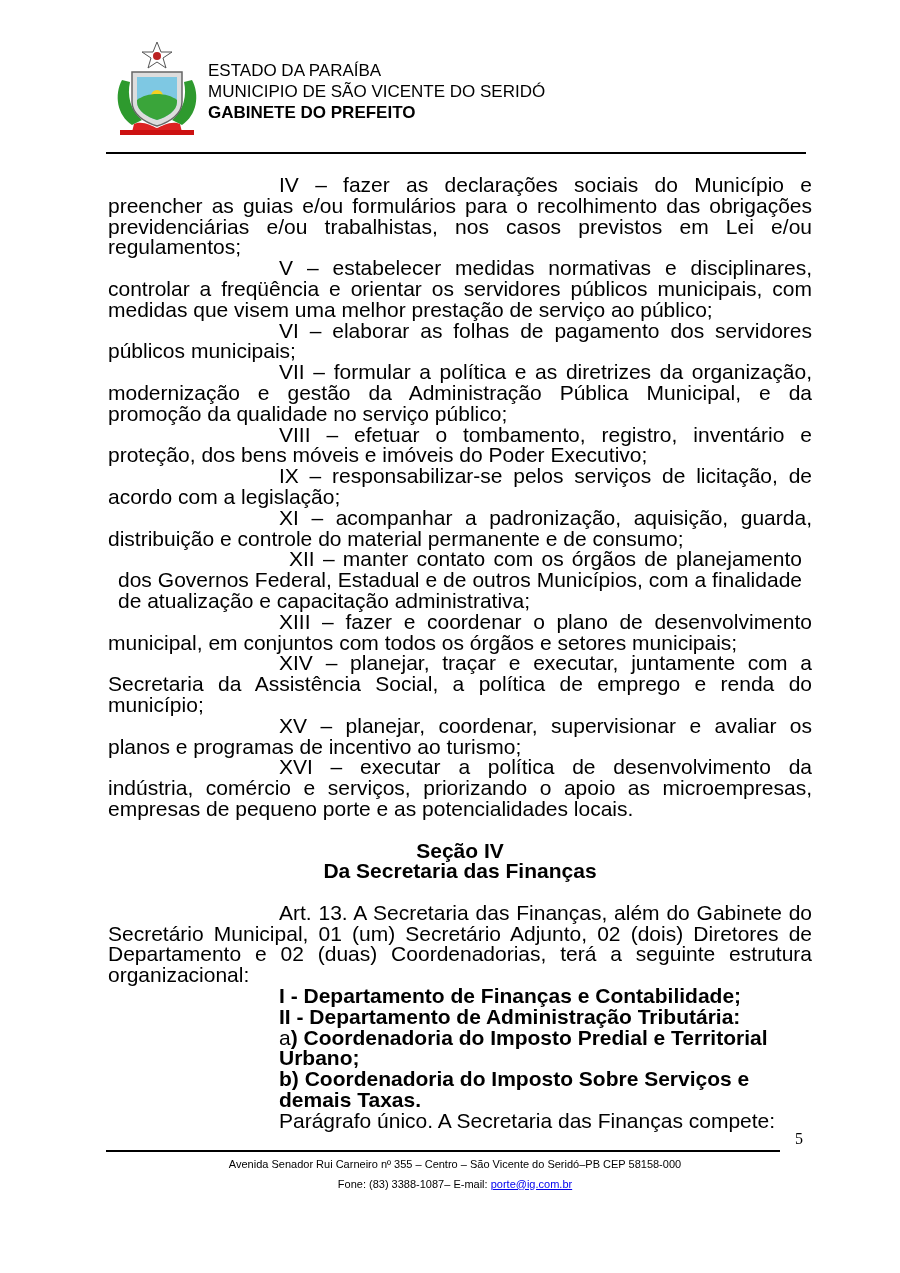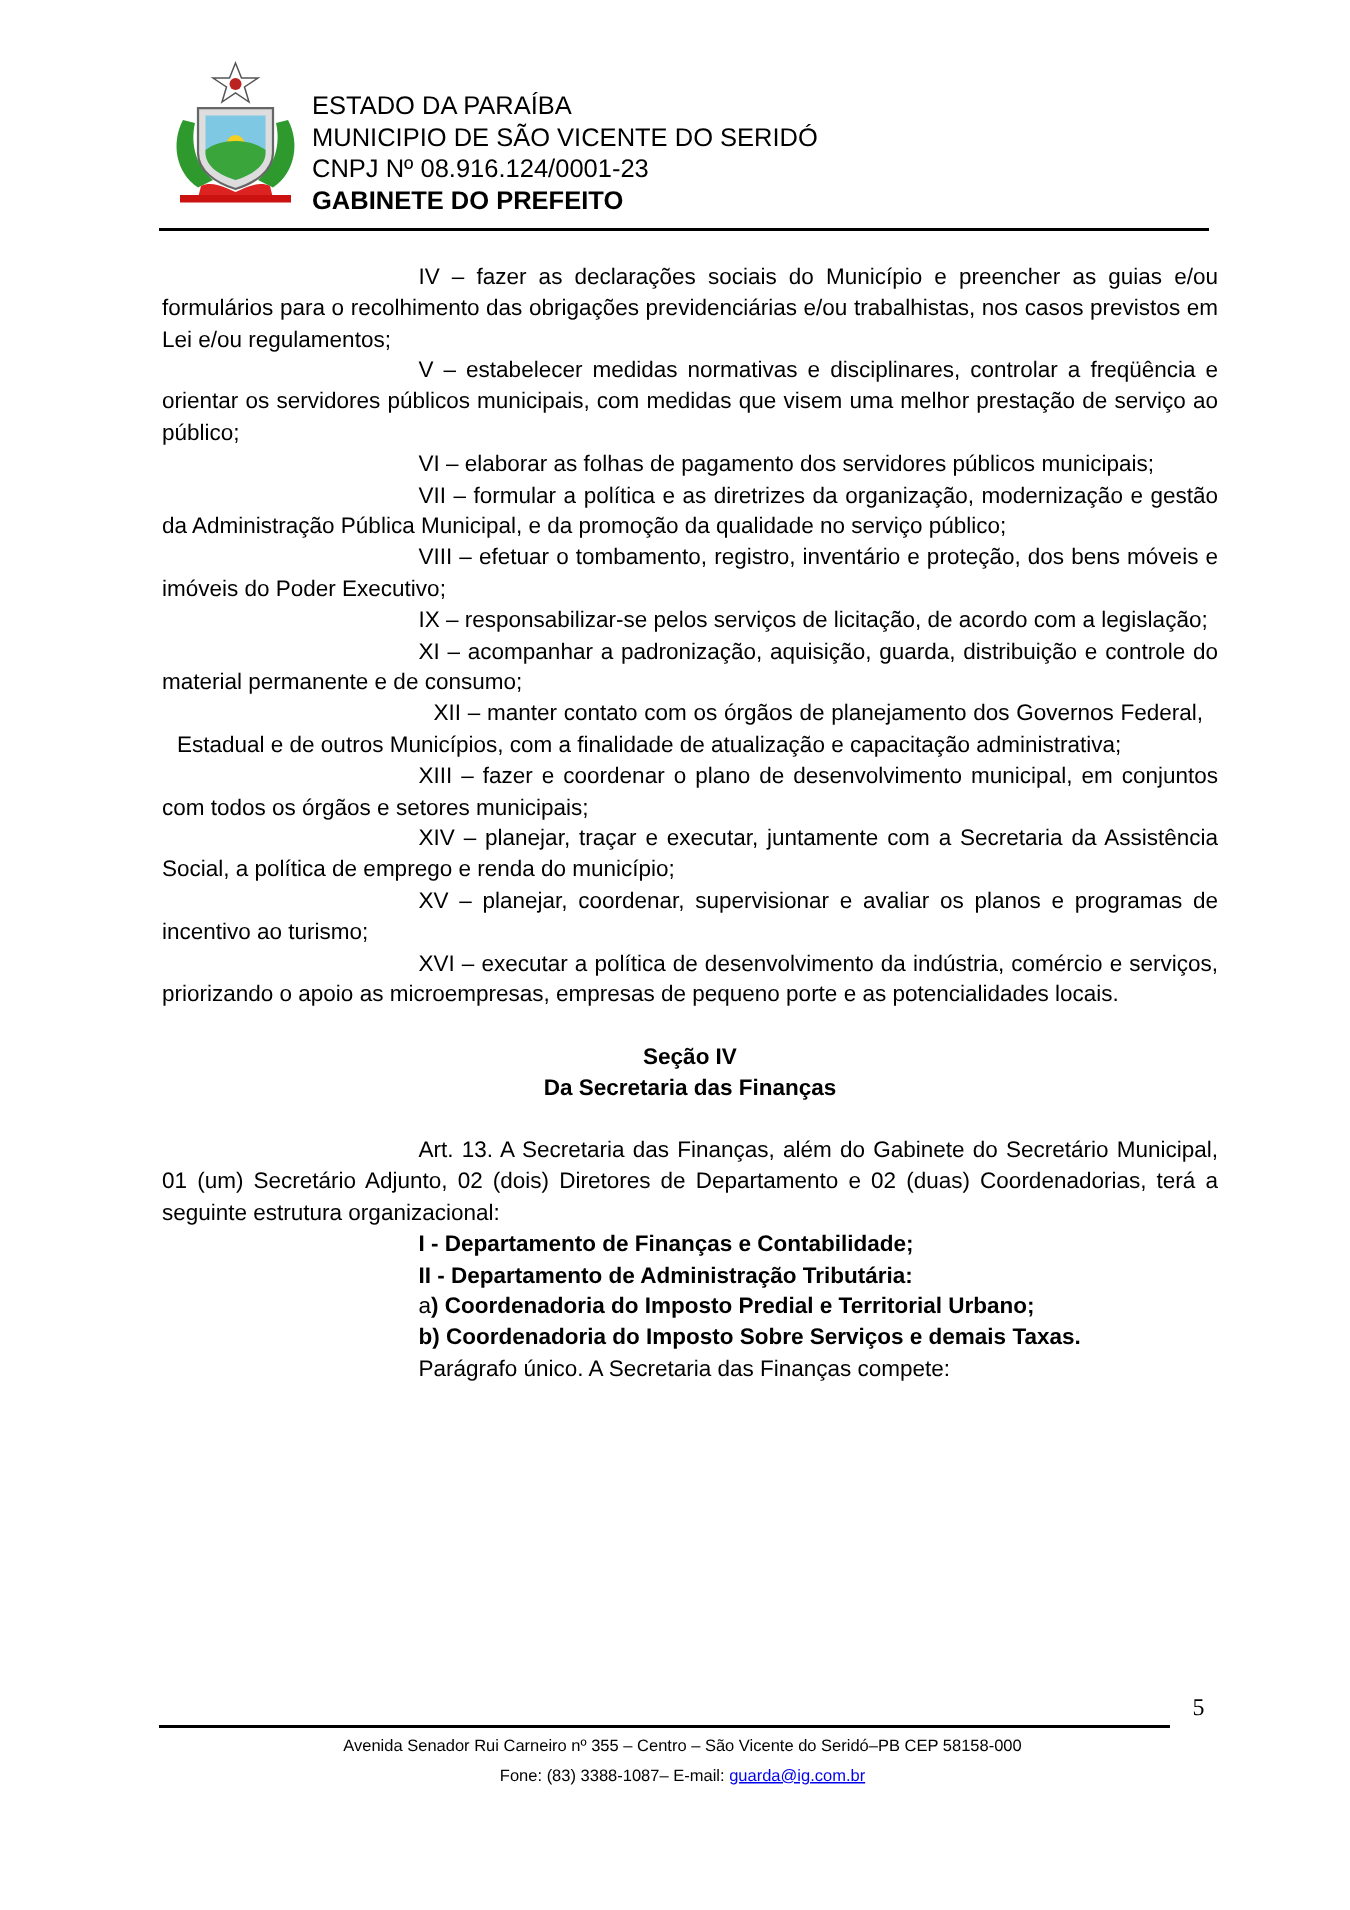--- a/index.html
+++ b/index.html
@@ -7,21 +7,21 @@
          font-family: "Liberation Sans", sans-serif; color: #000; }
   .page { position: absolute; left: 0; top: 0; width: 900px; height: 1035px; }
 
   .header { position: absolute; left: 108px; top: 40px; width: 700px; height: 115px; }
   .logo { position: absolute; left: 4px; top: 0; width: 90px; height: 98px; }
   .header-text { position: absolute; left: 100px; top: 20px; font-size: 17px; line-height: 21px; }
   .header-text .bold { font-weight: bold; }
   .header-rule { position: absolute; left: 106px; top: 152px; width: 700px; height: 2px; background: #000; }
 
   .body-text { position: absolute; left: 108px; top: 175px; width: 704px;
-               font-size: 15px; line-height: 20.8px; }
+               font-size: 21px; line-height: 20.8px; }
   .para { text-align: justify; margin: 0; }
   .para .indent { display: inline-block; width: 171px; }
   .para-shift { padding-left: 10px; width: 684px; }
   .section-head { text-align: center; font-weight: bold; margin: 0; }
   .gap { height: 20.8px; }
   .struct { margin: 0; padding-left: 171px; }
   .struct .b { font-weight: bold; }
 
   .footer-num { position: absolute; left: 795px; top: 1130px; font-family: "Liberation Serif", serif; font-size: 16px; }
   .footer-rule { position: absolute; left: 106px; top: 1150px; width: 674px; height: 2px; background: #000; }
@@ -43,21 +43,20 @@
       <path d="M20,32 L70,32 L70,62 C70,74 58,82 45,86 C32,82 20,74 20,62 Z" fill="#ddd" stroke="#666" stroke-width="1.5"></path>
       <path d="M25,37 L65,37 L65,61 C65,71 55,77 45,80 C35,77 25,71 25,61 Z" fill="#7ec8e3"></path>
       <circle cx="45" cy="56" r="6" fill="#f5d020"></circle>
       <path d="M25,60 C35,52 55,52 65,60 L65,62 C65,71 55,77 45,80 C35,77 25,71 25,62 Z" fill="#3aa53a"></path>
       <path d="M22,84 C30,80 40,86 45,88 C50,86 60,80 68,84 L70,92 L20,92 Z" fill="#d22"></path>
       <rect x="8" y="90" width="74" height="5" fill="#c11"></rect>
     </svg>
     <div class="header-text">
       <div>ESTADO DA PARAÍBA</div>
       <div>MUNICIPIO DE SÃO VICENTE DO SERIDÓ</div>
-      <div>CNPJ Nº 08.916.124/0001-23</div>
       <div class="bold">GABINETE DO PREFEITO</div>
     </div>
   </div>
   <div class="header-rule"></div>
 
   <div class="body-text">
     <p class="para"><span class="indent"></span><span>IV – fazer as declarações sociais do Município e preencher as</span> <span>guias e/ou formulários para o recolhimento das obrigações previdenciárias e/ou trabalhistas, nos casos previstos em Lei e/ou regulamentos;</span></p>
     <p class="para"><span class="indent"></span><span>V – estabelecer medidas normativas e disciplinares, controlar a</span> <span>freqüência e orientar os servidores públicos municipais, com medidas que visem uma melhor prestação de serviço ao público;</span></p>
     <p class="para"><span class="indent"></span><span>VI – elaborar as folhas de pagamento dos servidores públicos</span> <span>municipais;</span></p>
     <p class="para"><span class="indent"></span><span>VII – formular a política e as diretrizes da organização,</span> <span>modernização e gestão da Administração Pública Municipal, e da promoção da qualidade no serviço público;</span></p>
@@ -80,16 +79,16 @@
     <p class="struct"><span class="b">II - Departamento de Administração Tributária:</span></p>
     <p class="struct"><span>a</span><span class="b">) Coordenadoria do Imposto Predial e Territorial Urbano;</span></p>
     <p class="struct"><span class="b">b) Coordenadoria do Imposto Sobre Serviços e demais Taxas.</span></p>
     <p class="struct">Parágrafo único.  A Secretaria das Finanças compete:</p>
   </div>
 
   <div class="footer-num">5</div>
   <div class="footer-rule"></div>
   <div class="footer-text">
     <div>Avenida Senador  Rui Carneiro nº 355 – Centro – São Vicente do Seridó–PB CEP 58158-000</div>
-    <div><span>Fone: (83) 3388-1087– E-mail: </span><a>guarda@ig.com.br</a></div>
+    <div><span>Fone: (83) 3388-1087– E-mail: </span><a>porte@ig.com.br</a></div>
   </div>
 
 </div>
 
 </body></html>

